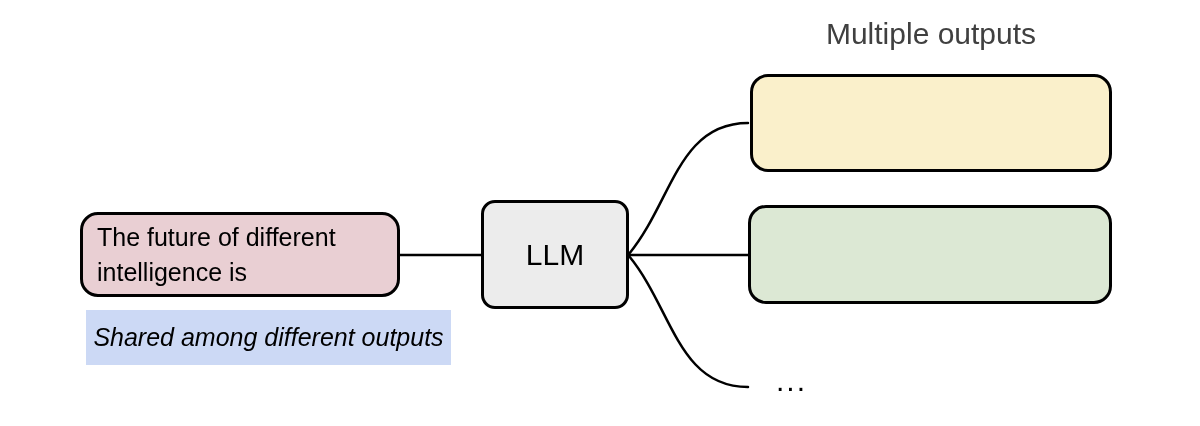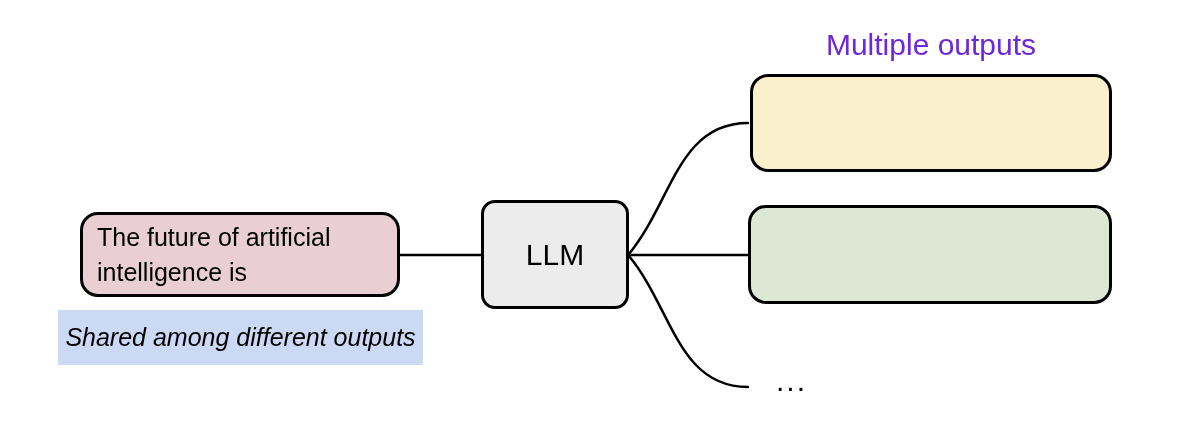--- a/index.html
+++ b/index.html
@@ -19,24 +19,23 @@
     position: absolute;
     left: 0; top: 0;
     width: 1200px;
     height: 426px;
     z-index: 1;
   }
   .title-label {
     position: absolute;
     text-align: center;
     font-size: 30px;
-    color: #6d28d9;
+    color: #404040;
     z-index: 2;
     white-space: nowrap;
-    margin-top: 11px;
   }
   .node-box {
     position: absolute;
     box-sizing: border-box;
     border: 3px solid #000000;
     z-index: 2;
   }
   .rounded { border-radius: 18px; }
   .prompt-box {
     left: 80px; top: 212px;
@@ -90,24 +89,24 @@
 
   <svg class="connectors" viewBox="0 0 1200 426" xmlns="http://www.w3.org/2000/svg">
     <path d="M 400 255 L 481 255" fill="none" stroke="#000000" stroke-width="2.5" stroke-linecap="round"></path>
     <path d="M 629 254 C 672 202 678 123 748 123" fill="none" stroke="#000000" stroke-width="2.5" stroke-linecap="round"></path>
     <path d="M 629 255 L 748 255" fill="none" stroke="#000000" stroke-width="2.5" stroke-linecap="round"></path>
     <path d="M 629 256 C 672 308 678 387 748 387" fill="none" stroke="#000000" stroke-width="2.5" stroke-linecap="round"></path>
   </svg>
 
 
   <div class="node-box rounded prompt-box" style="background-color: rgb(233, 207, 211);">
-    <span>The future of artificial intelligence is</span>
+    <span>The future of different intelligence is</span>
   </div>
 
-  <div class="note-box" style="background-color: rgb(204, 217, 245);">
+  <div class="note-box" style="background-color: rgb(204, 217, 245); margin-left: 28px;">
     <span>Shared among different outputs</span>
   </div>
 
   <div class="node-box llm-box" style="background-color: rgb(236, 236, 236);">
     <span>LLM</span>
   </div>
 
   <div class="title-label outputs-title">Multiple outputs</div>
 
   <div class="node-box rounded output-box-1" style="background-color: rgb(250, 240, 203);"></div>

